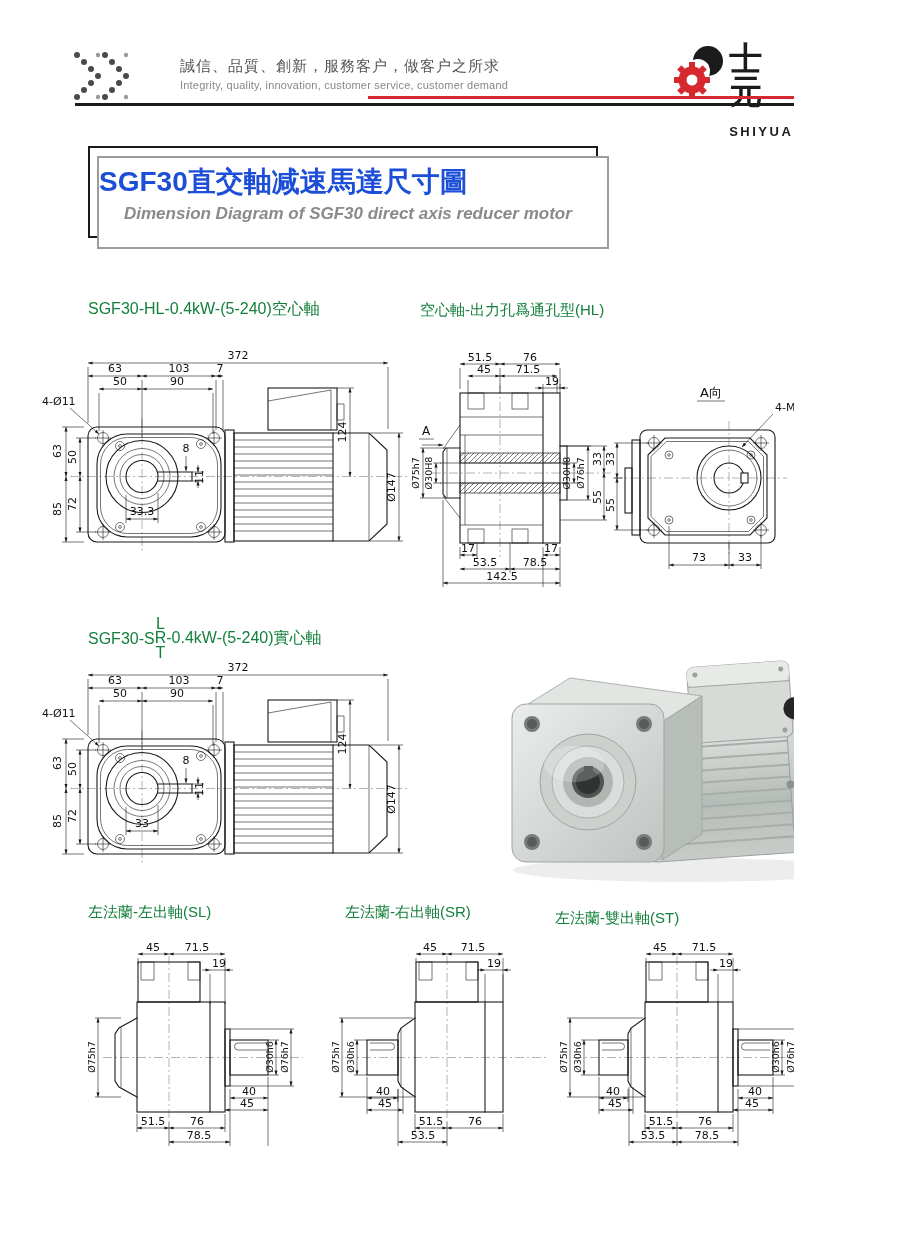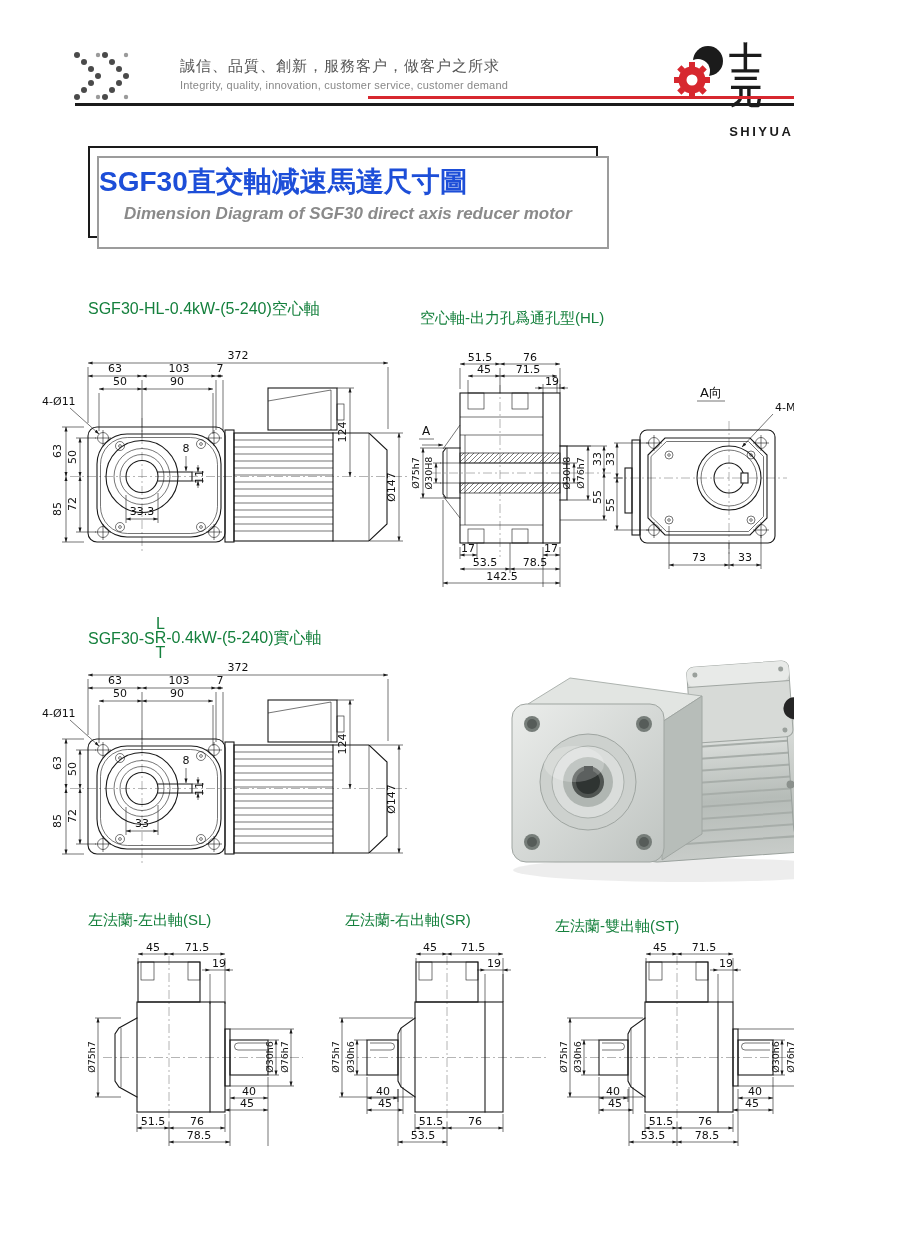--- a/index.html
+++ b/index.html
@@ -14,21 +14,21 @@
   .brand-en{font-size:13px;font-weight:bold;color:#1b1b1b;letter-spacing:2.5px;margin-top:16px;}
   .line-red{position:absolute;left:368px;top:96px;width:487px;height:2.5px;background:#d7282f;}
   .line-black{position:absolute;left:75px;top:103px;width:783px;height:2.5px;background:#1b1b1b;}
   
   .tframe-outer{position:absolute;left:88px;top:146px;width:506px;height:88px;border:2px solid #1a1a1a;}
   .tframe-inner{position:absolute;left:97px;top:156px;width:508px;height:89px;border:2px solid #9c9c9c;background:#fff;}
   .ttl{font-size:28px;font-weight:bold;color:#1d4ed8;margin:5px 0 0 0;letter-spacing:0px;white-space:nowrap;}
   .tsub{font-size:17px;font-weight:bold;font-style:italic;color:#8a8a8a;margin:3px 0 0 25px;white-space:nowrap;}
   
   .seclbl{font-size:16px;color:#15803d;white-space:nowrap;}
-  .seclbl.sm2{font-size:15px;margin-top:8px;}
+  .seclbl.sm2{font-size:15px;}
   .stack{display:inline-flex;flex-direction:column;line-height:.9;text-align:center;vertical-align:middle;}
   .stack i{font-style:normal;}
   
   svg.draw{position:absolute;overflow:visible;}
   svg .s{stroke:#1a1a1a;stroke-width:1.1;fill:none;stroke-linecap:square;}
   svg .t{stroke:#1a1a1a;stroke-width:.6;fill:none;}
   svg .cl{stroke:#777;stroke-width:.55;fill:none;stroke-dasharray:9 3 2 3;}
   svg text{font-family:"DejaVu Sans",sans-serif;font-size:11px;fill:#111;}
   svg text.dim{text-anchor:middle;}
   svg text.sm{font-size:9.5px;}

